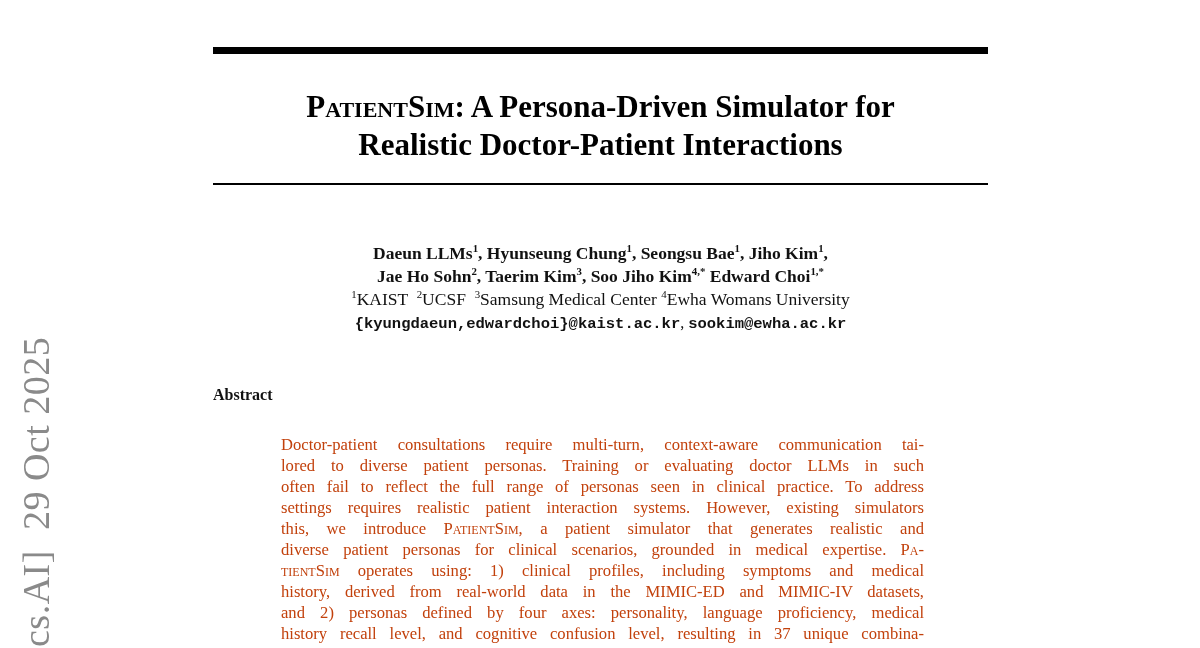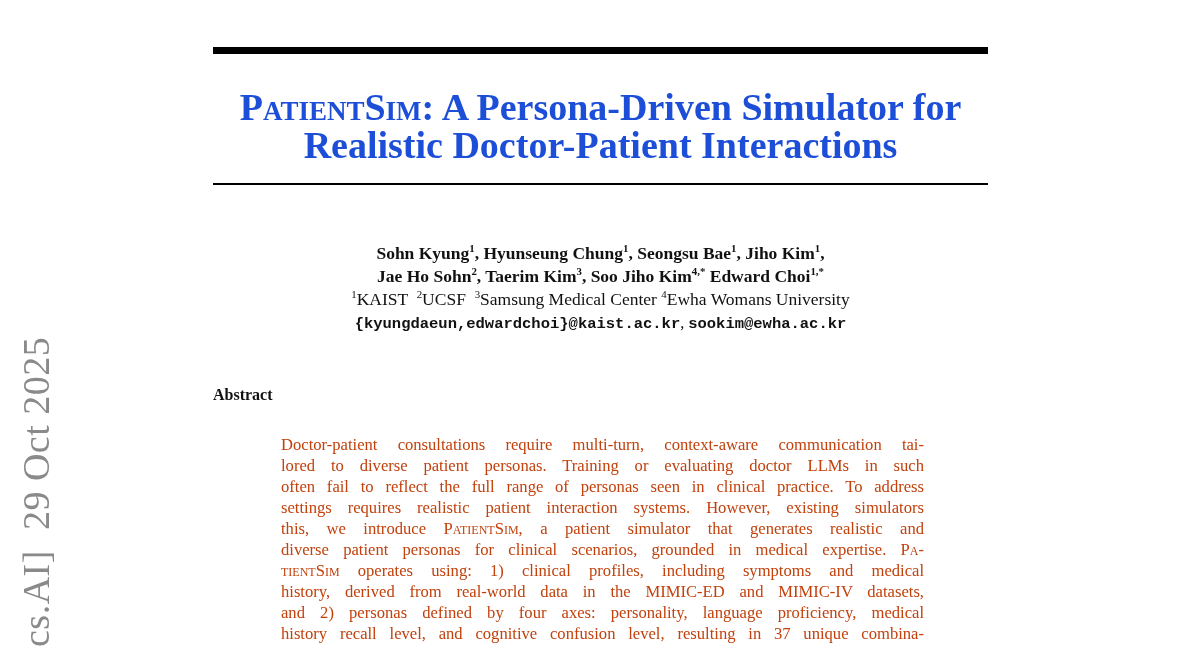--- a/index.html
+++ b/index.html
@@ -15,21 +15,21 @@
     position: absolute; left: 213px; top: 47px;
     width: 775px; height: 7px; background: #000000;
   }
   .rule-thin {
     position: absolute; left: 213px; top: 183px;
     width: 775px; height: 2px; background: #000000;
   }
   .title-block {
     position: absolute; left: 213px; top: 88px; width: 775px;
     text-align: center; font-weight: bold;
-    font-size: 38px; line-height: 38px; color: #1d4ed8;
+    font-size: 31px; line-height: 38px; color: #000000;
   }
   .sc { font-variant: small-caps; }
   .authors-block {
     position: absolute; left: 213px; top: 242px; width: 775px;
     text-align: center; line-height: 23px;
   }
   .author-line { font-size: 17.5px; font-weight: bold; }
   .affil-line  { font-size: 17.5px; white-space: pre; }
   .email-line  { font-size: 16px; }
   .mono { font-family: "Liberation Mono", "DejaVu Sans Mono", monospace; font-size: 15.5px; font-weight: bold; }
@@ -66,21 +66,21 @@
 <div class="rule-thick"></div>
 
 <div class="title-block">
   <div><span class="sc">PatientSim</span><span>: A Persona-Driven Simulator for</span></div>
   <div><span>Realistic Doctor-Patient Interactions</span></div>
 </div>
 
 <div class="rule-thin"></div>
 
 <div class="authors-block">
-  <div class="author-line"><span>Sohn Kyung</span><sup>1</sup><span>, Hyunseung Chung</span><sup>1</sup><span>, Seongsu Bae</span><sup>1</sup><span>, Jiho Kim</span><sup>1</sup><span>,</span></div>
+  <div class="author-line"><span>Daeun LLMs</span><sup>1</sup><span>, Hyunseung Chung</span><sup>1</sup><span>, Seongsu Bae</span><sup>1</sup><span>, Jiho Kim</span><sup>1</sup><span>,</span></div>
   <div class="author-line"><span>Jae Ho Sohn</span><sup>2</sup><span>, Taerim Kim</span><sup>3</sup><span>, Soo Jiho Kim</span><sup>4,*</sup><span> Edward Choi</span><sup>1,*</sup></div>
   <div class="affil-line"><sup>1</sup><span>KAIST  </span><sup>2</sup><span>UCSF  </span><sup>3</sup><span>Samsung Medical Center </span><sup>4</sup><span>Ewha Womans University</span></div>
   <div class="email-line"><span class="mono">{kyungdaeun,edwardchoi}@kaist.ac.kr</span><span>, </span><span class="mono">sookim@ewha.ac.kr</span></div>
 </div>
 
 <div class="abstract-heading">Abstract</div>
 
 <div class="abstract-block">
     <div class="abs-line"><span>Doctor-patient consultations require multi-turn, context-aware communication tai-</span></div>
     <div class="abs-line"><span>lored to diverse patient personas. Training or evaluating doctor LLMs in such</span></div>

